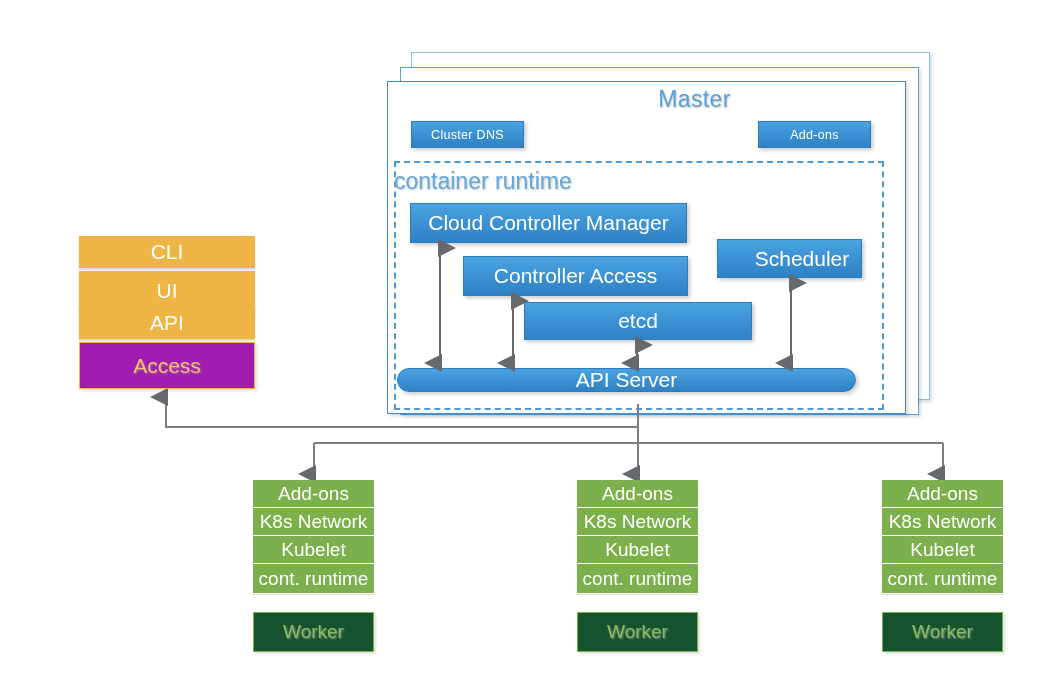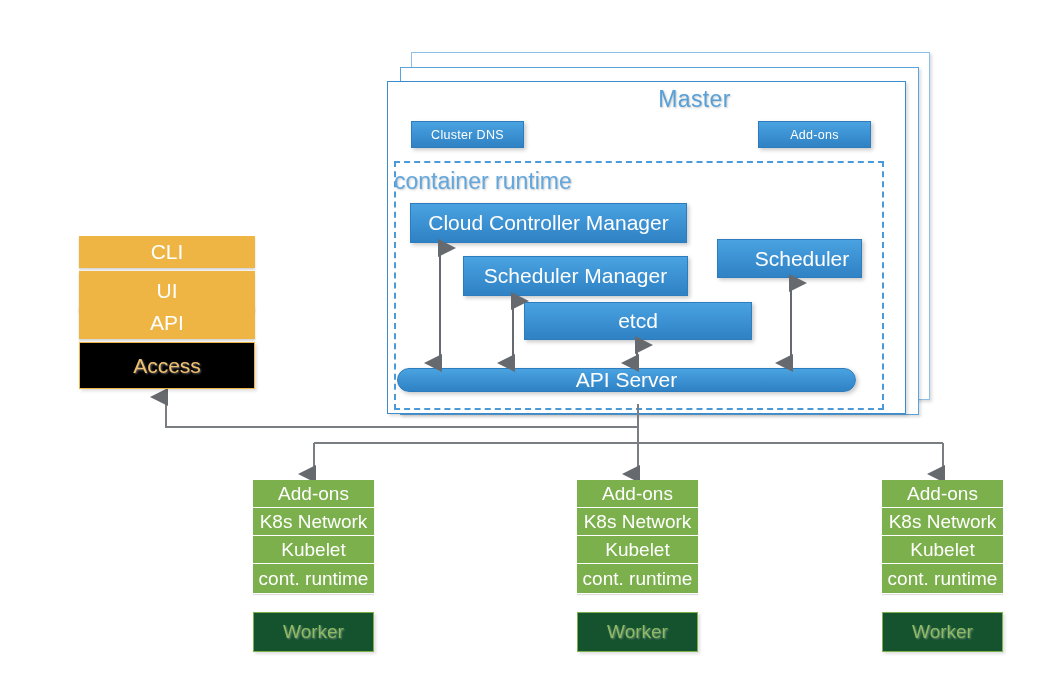--- a/index.html
+++ b/index.html
@@ -58,21 +58,21 @@
 
   
   .orange-box{
     background:#eeb544;
     color:#ffffff;
     display:flex;align-items:center;justify-content:center;
     font-size:21px;
     box-shadow:0 2px 2px rgba(0,0,0,.16);
   }
   .access-label{
-    background:#000000;
+    background:#a21caf;
     border:1px solid #eeb544;
     color:#f0c070;
     display:flex;align-items:center;justify-content:center;
     font-size:21px;
     text-shadow:1px 1px 2px rgba(170,170,170,.6);
     box-shadow:2px 2px 3px rgba(0,0,0,.13);
   }
 
   
   .green-box{
@@ -113,21 +113,21 @@
   </div>
 
   <div class="abs dashed-box" style="left:394px;top:161px;width:490px;height:249px;"></div>
   <div class="runtime-title" style="left:394px;width:490px;top:168px;">container runtime</div>
 
   <div class="abs blue-box" style="left:410px;top:203px;width:277px;height:40px;">
     <span>Cloud Controller Manager</span>
   </div>
 
   <div class="abs blue-box" style="left:463px;top:256px;width:225px;height:40px;">
-    <span>Scheduler Manager</span>
+    <span>Controller Access</span>
   </div>
 
   <div class="abs blue-box" style="left:717px;top:239px;width:145px;height:39px;padding-left:25px;">
     <span>Scheduler</span>
   </div>
 
   <div class="abs blue-box" style="left:524px;top:302px;width:228px;height:38px;">
     <span>etcd</span>
   </div>
 

